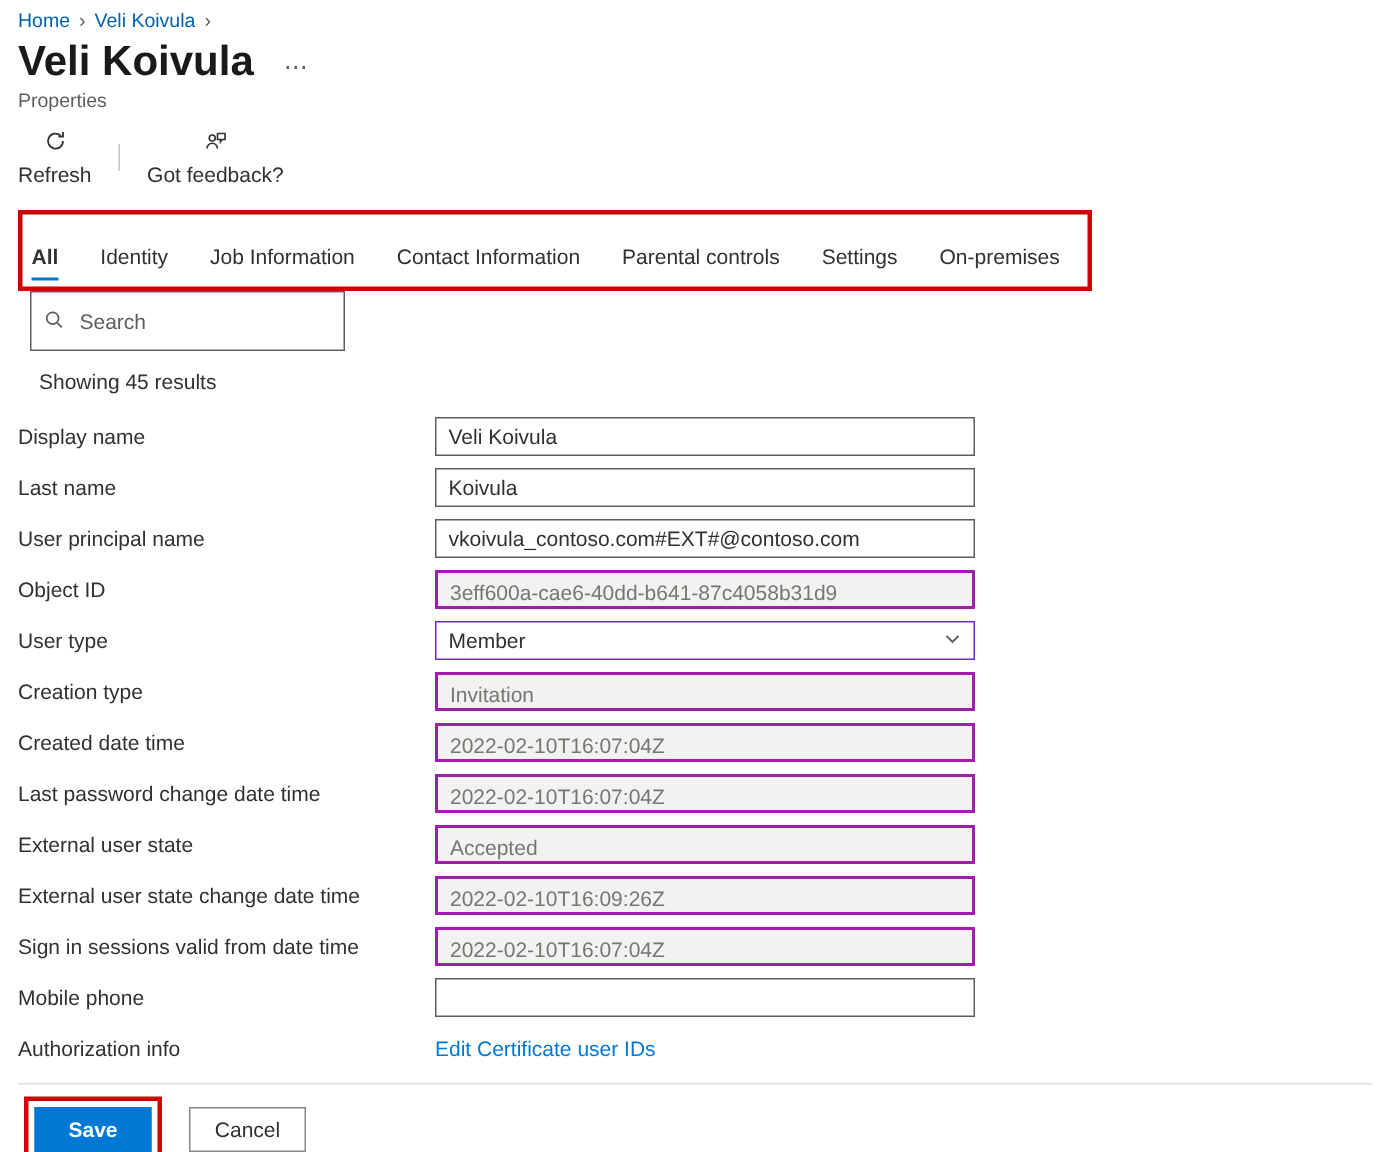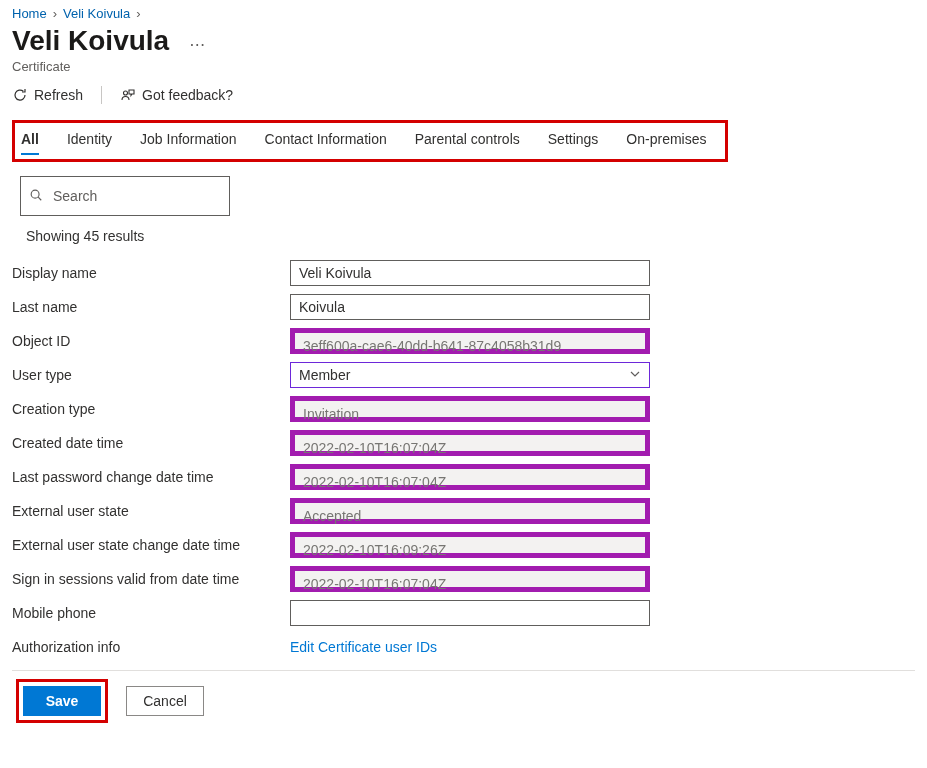--- a/index.html
+++ b/index.html
@@ -59,34 +59,34 @@
     margin-bottom: 14px;
     padding: 2px 0;
   }
   .cmd {
     display: inline-flex;
     align-items: center;
     gap: 6px;
     cursor: pointer;
     font-size: 14px;
     color: #323130;
+    flex-direction: column;
   }
   .cmd .icon { width: 16px; height: 16px; display: inline-flex; align-items:center; justify-content:center; }
   .cmd .icon svg { width: 16px; height: 16px; }
   .vbar {
     width: 1px;
     height: 18px;
     background: #c8c6c4;
   }
 
   
   .tabs-wrap {
     border: 3px solid #d40000;
-    padding: 4px 6px 6px 6px;
-    margin-bottom: 14px;
+    padding: 16px 6px 6px 6px;
     width: 716px;
   }
   .tabs {
     display: flex;
     gap: 28px;
   }
   .tab {
     font-size: 14px;
     color: #323130;
     padding: 4px 0 6px 0;
@@ -159,21 +159,21 @@
     font-family: inherit;
   }
   .field .readonly {
     width: 360px;
     height: 26px;
     line-height: 26px;
     font-size: 14px;
     padding: 0 8px;
     color: #777673;
     background: #f3f2f1;
-    border: 5px solid #a21caf;
+    border: 2px solid #a21caf;
   }
   .field .dropdown {
     width: 360px;
     height: 26px;
     border: 1px solid #6d28d9;
     display: flex;
     align-items: center;
     justify-content: space-between;
     padding: 0 8px;
     font-size: 14px;
@@ -229,21 +229,21 @@
     <span class="crumb">Home</span>
     <span class="sep">›</span>
     <span class="crumb">Veli Koivula</span>
     <span class="sep">›</span>
   </nav>
 
   <div class="title-row">
     <h1 class="page-title">Veli Koivula</h1>
     <span class="ellipsis-btn">⋯</span>
   </div>
-  <div class="subtitle">Certificate</div>
+  <div class="subtitle">Properties</div>
 
   <div class="command-bar">
     <div class="cmd">
       <span class="icon">
         <svg viewBox="0 0 16 16" fill="none" stroke="#323130" stroke-width="1.2">
           <path d="M13 8a5 5 0 1 1-1.7-3.7"></path>
           <path d="M13 2v3h-3"></path>
         </svg>
       </span>
       <span>Refresh</span>
@@ -292,20 +292,24 @@
       <div class="label">Display name</div>
       <div class="field"><input class="textbox" value="Veli Koivula" style=""></div>
     </div>
 
 
     <div class="row">
       <div class="label">Last name</div>
       <div class="field"><input class="textbox" value="Koivula" style=""></div>
     </div>
 
+    <div class="row">
+      <div class="label">User principal name</div>
+      <div class="field"><input class="textbox" value="vkoivula_contoso.com#EXT#@contoso.com" style=""></div>
+    </div>
 
     <div class="row">
       <div class="label">Object ID</div>
       <div class="field">
           <div class="readonly">3eff600a-cae6-40dd-b641-87c4058b31d9</div>
         </div>
     </div>
 
     <div class="row">
       <div class="label">User type</div>

